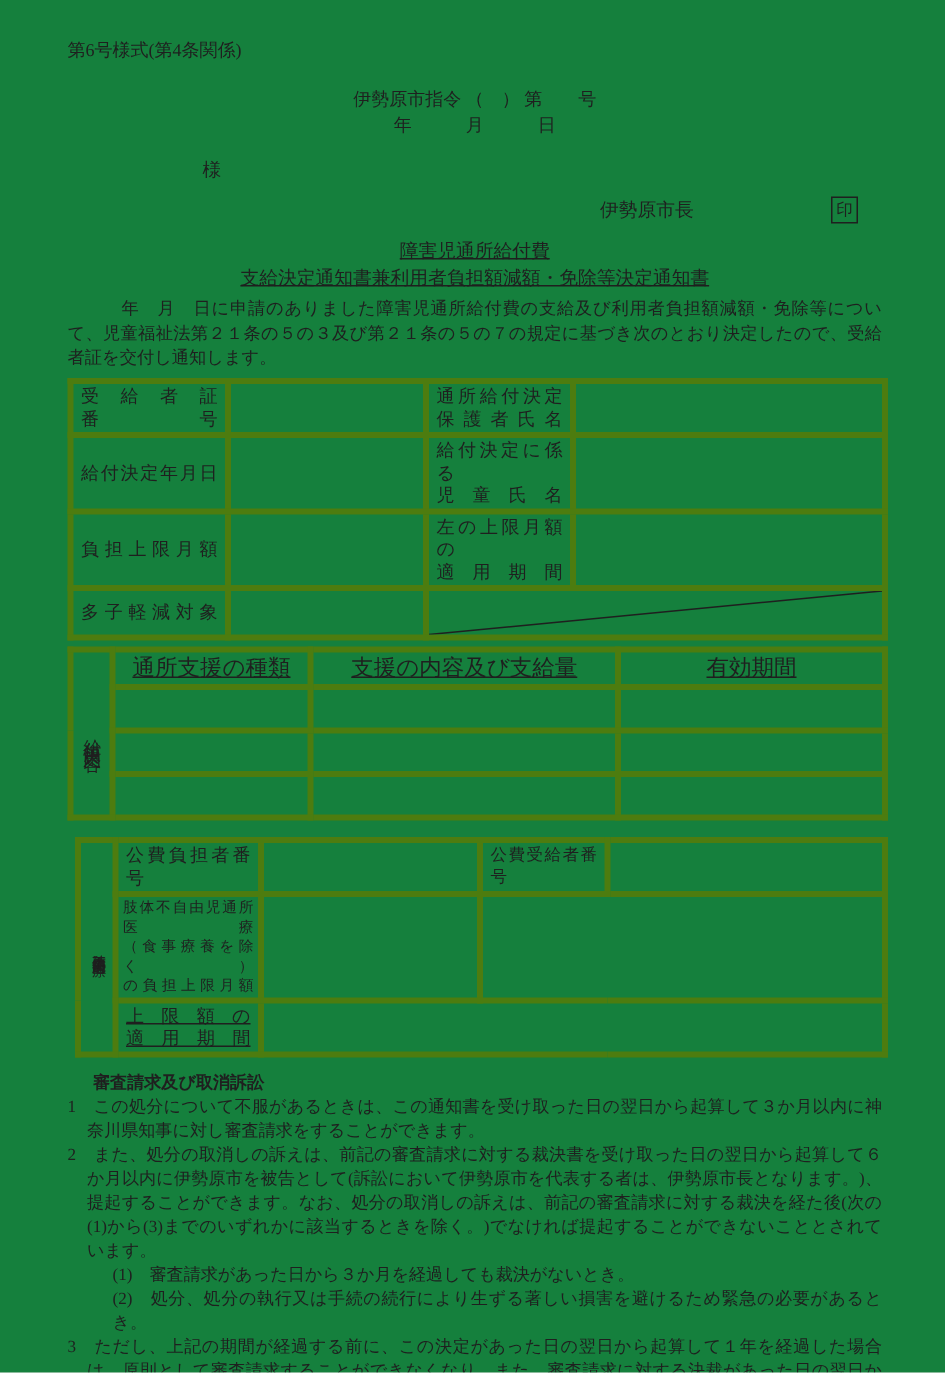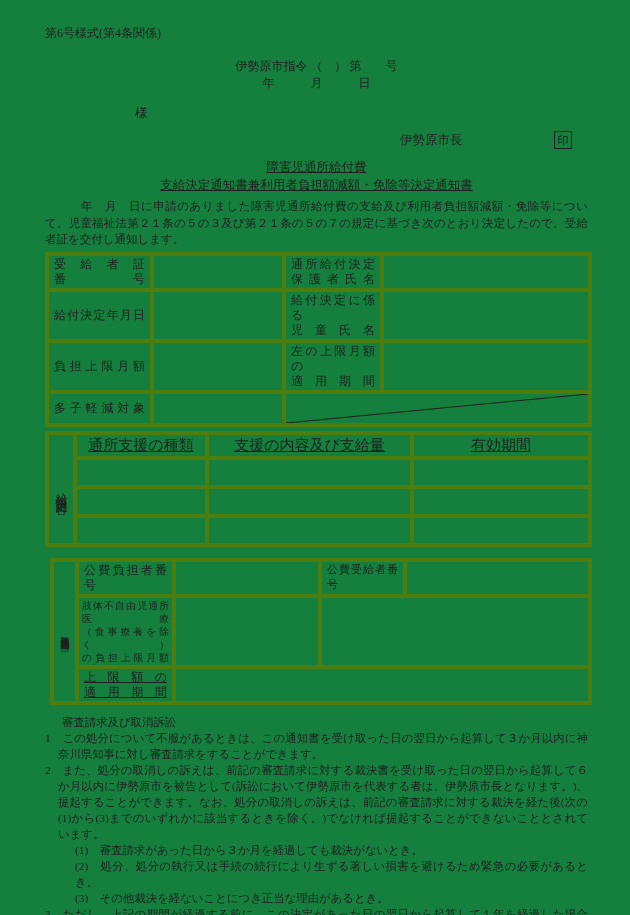--- a/index.html
+++ b/index.html
@@ -37,21 +37,21 @@
     text-align:center;padding:1px 0;letter-spacing:2px;font-size:12px;
   }
   .vlabel.small{font-size:9.5px;letter-spacing:0.5px;}
   .hdr-cell{text-align:center;font-size:15px;padding:1px 2px;text-decoration:underline;}
   .diag-cell{position:relative;padding:0;}
   .diag-cell svg{position:absolute;inset:0;width:100%;height:100%;display:block;}
   .small3{font-size:9.8px;line-height:13px;white-space:pre-line;text-align:justify;text-align-last:justify;padding:1px 3px;}
   .t2{margin-top:4px;}
   .t3{margin-top:11px;}
   .appeal{margin-top:9px;font-size:11.4px;line-height:16px;}
-  .appeal-heading{margin-left:17px;}
+  .appeal-heading{margin-left:17px;font-weight:bold;}
   .item{padding-left:13px;text-indent:-13px;text-align:justify;}
   .sub{margin-left:30px;text-align:justify;}
 </style>
 </head>
 <body>
 
 <div class="page">
 
   <div class="form-number">第6号様式(第4条関係)</div>
 
@@ -153,21 +153,21 @@
           <col style="width:97px">
           <col style="width:146px">
           <col style="width:85px">
           <col style="width:185px">
         </colgroup>
     <tbody>
           <tr style="height:32px;">
       <td class="vlabel small" rowspan="3">肢体不自由児通所医療</td>
       <td class="jlabel">公費負担者番号</td>
       <td></td>
-      <td class="jlabel" style="font-size:11px;font-family:Liberation Mono, monospace;">公費受給者番号</td>
+      <td class="jlabel" style="font-size:11px;">公費受給者番号</td>
       <td></td>
     </tr>
     <tr style="height:46px;">
       <td class="small3">肢体不自由児通所医療
 （食事療養を除く）
 の負担上限月額</td>
       <td></td>
       <td colspan="2"></td>
     </tr>
     <tr style="height:34px;text-decoration:underline;">
@@ -178,18 +178,17 @@
   </tbody>
       </table>
   </div>
 
   <div class="appeal">
     <div class="appeal-heading">審査請求及び取消訴訟</div>
     <div class="item">1　この処分について不服があるときは、この通知書を受け取った日の翌日から起算して３か月以内に神奈川県知事に対し審査請求をすることができます。</div>
     <div class="item">2　また、処分の取消しの訴えは、前記の審査請求に対する裁決書を受け取った日の翌日から起算して６か月以内に伊勢原市を被告として(訴訟において伊勢原市を代表する者は、伊勢原市長となります。)、提起することができます。なお、処分の取消しの訴えは、前記の審査請求に対する裁決を経た後(次の(1)から(3)までのいずれかに該当するときを除く。)でなければ提起することができないこととされています。</div>
     <div class="sub">(1)　審査請求があった日から３か月を経過しても裁決がないとき。</div>
     <div class="sub">(2)　処分、処分の執行又は手続の続行により生ずる著しい損害を避けるため緊急の必要があるとき。</div>
-    <div class="sub">(3)　その他裁決を経ないことにつき正当な理由があるとき。</div>
     <div class="item">3　ただし、上記の期間が経過する前に、この決定があった日の翌日から起算して１年を経過した場合は、原則として審査請求することができなくなり、また、審査請求に対する決裁があった日の翌日から起算して１年を経した場合は、原則として決定の取消しの訴えを提起することができなくなります。</div>
 
   </div>
 
 </div>
 
 </body></html>

